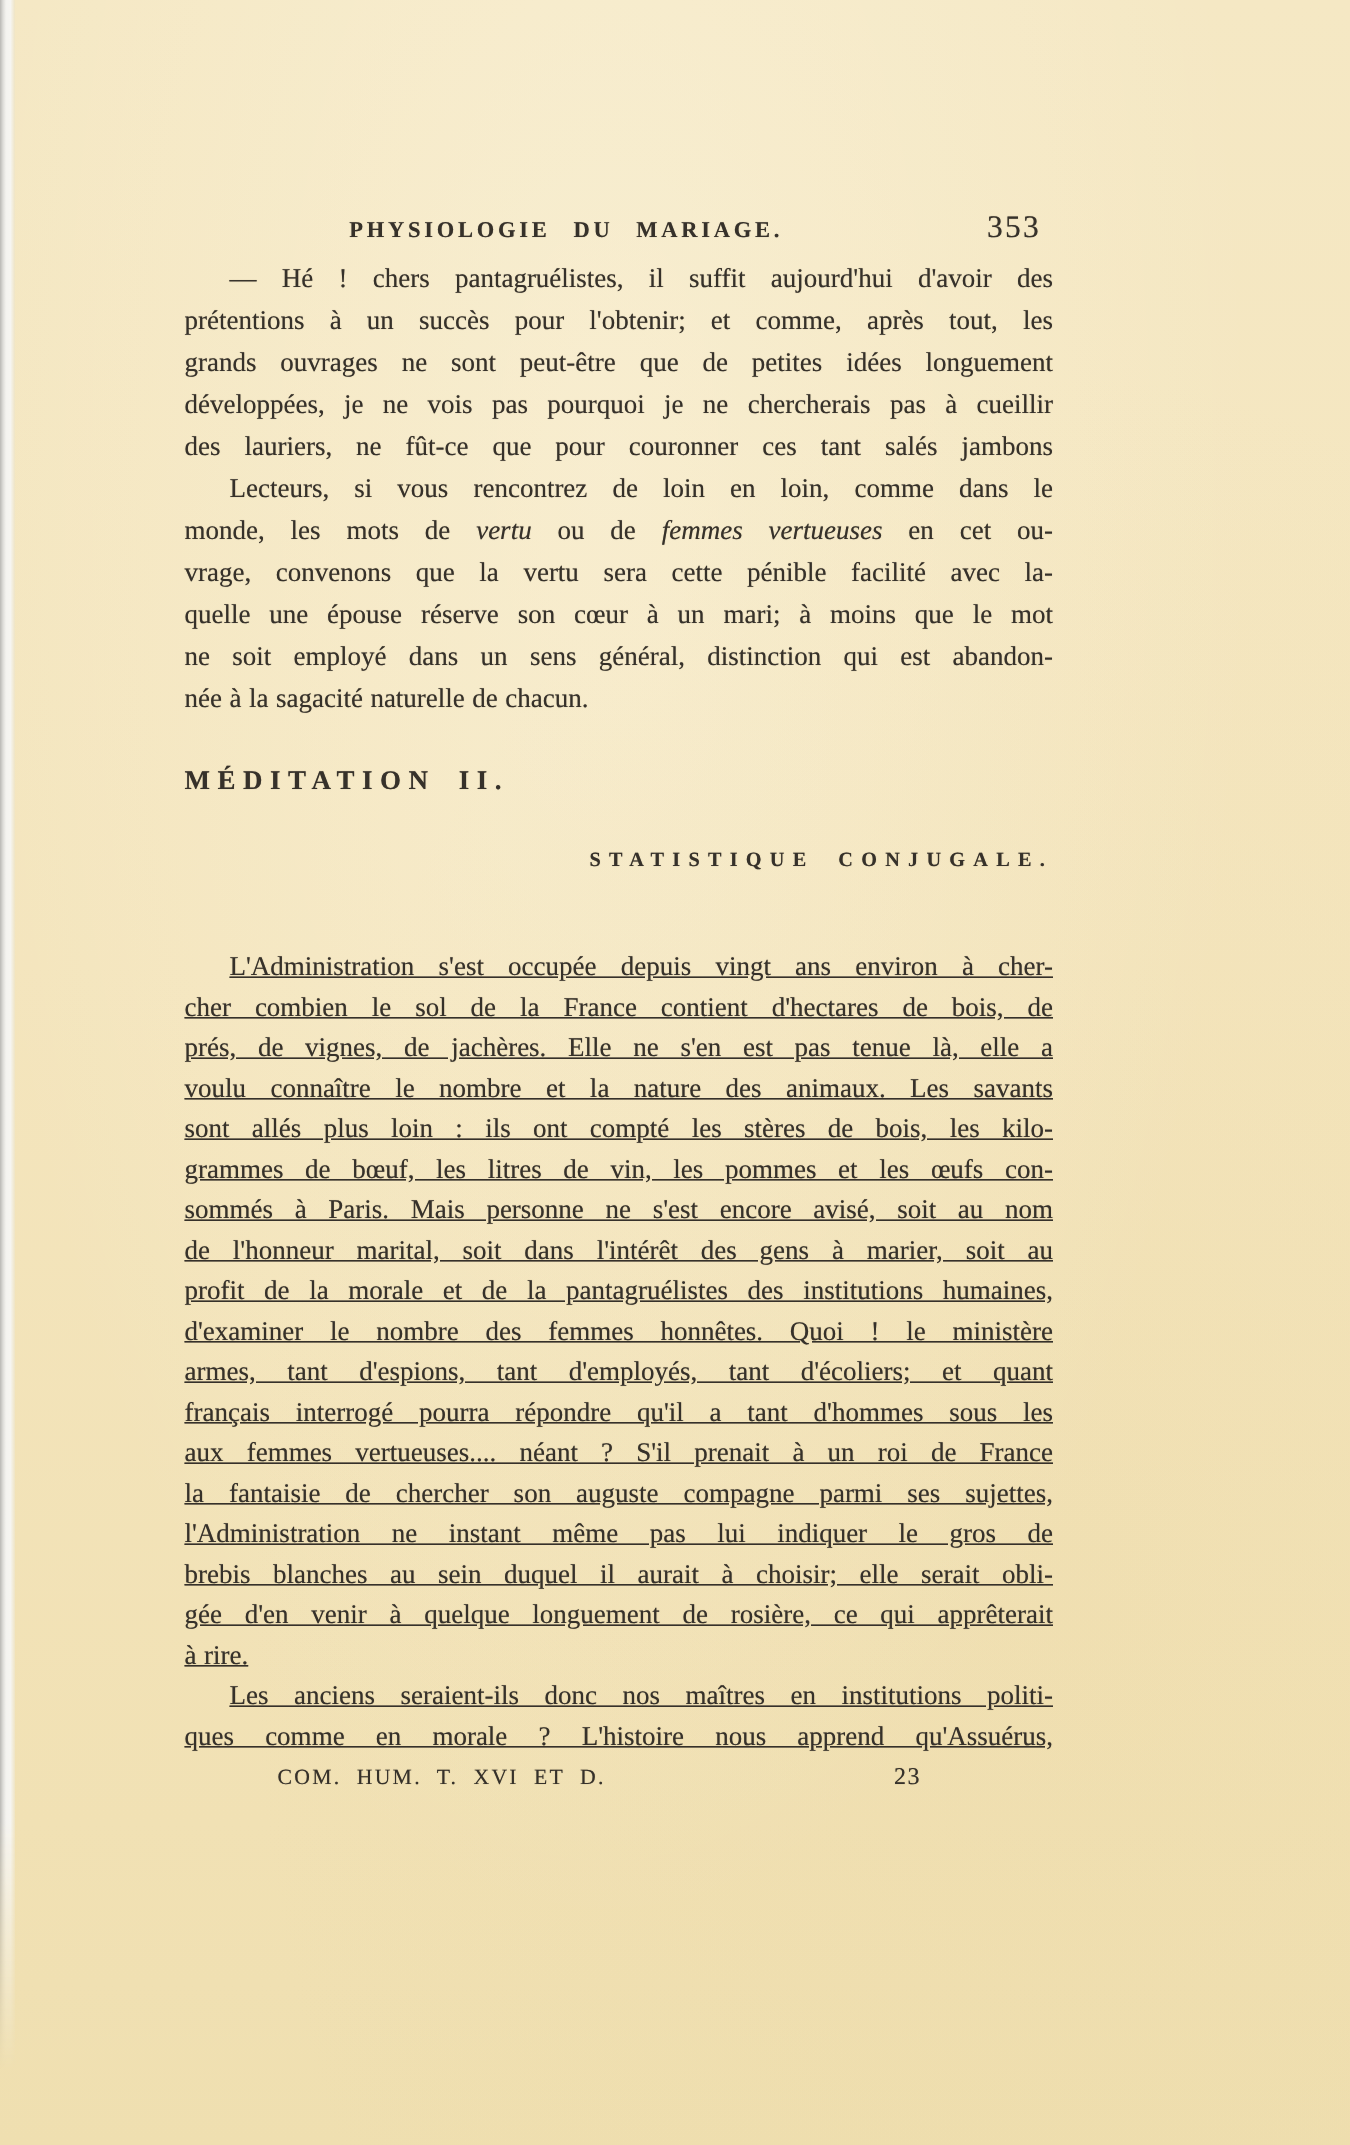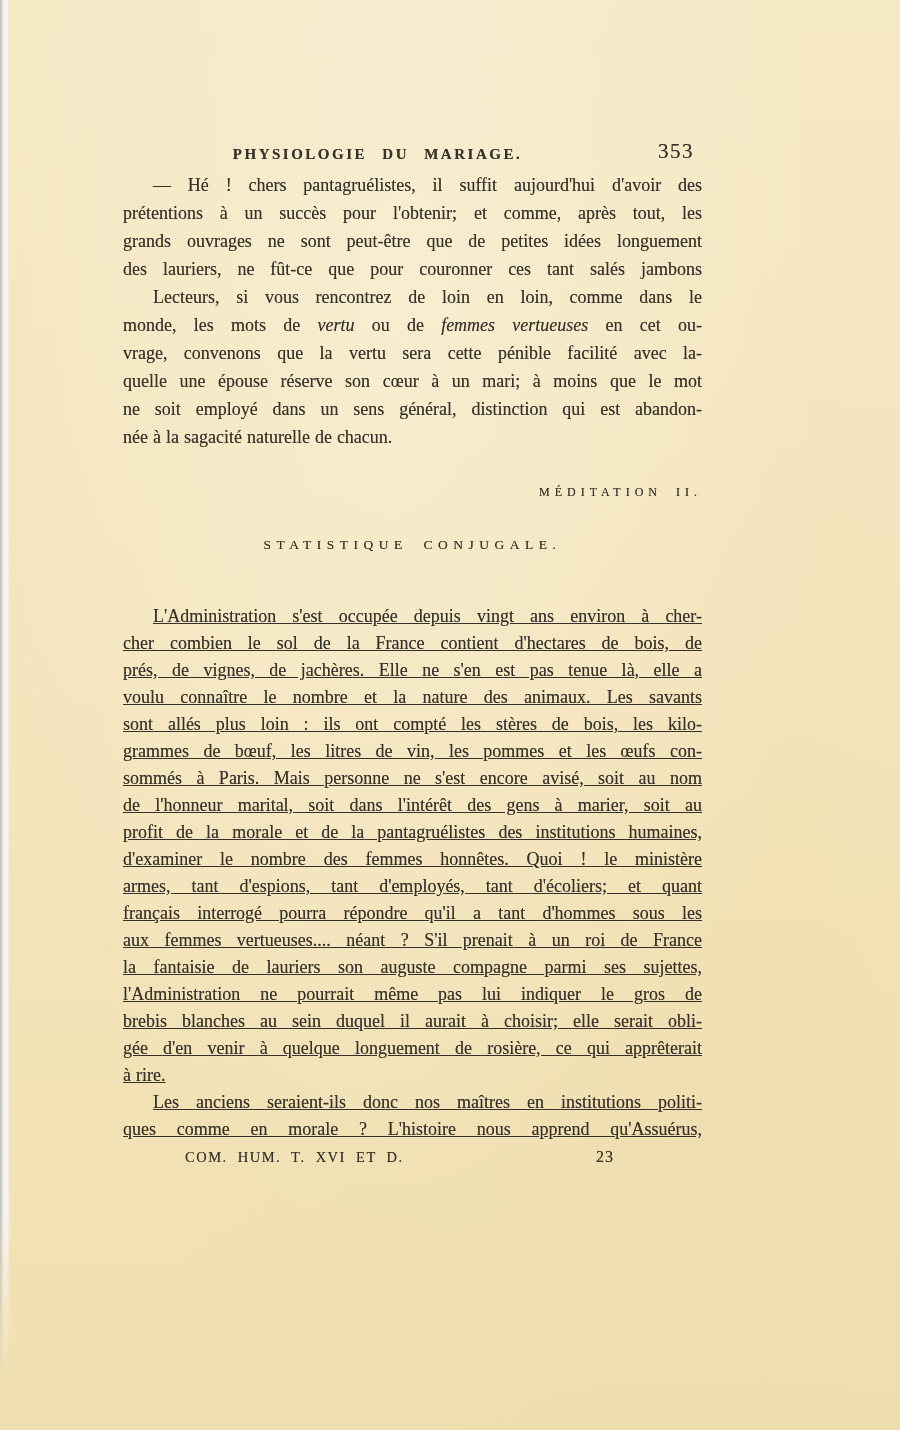--- a/index.html
+++ b/index.html
@@ -41,26 +41,26 @@
     font-size: 18px;
     text-align: justify; text-align-last: justify;
     word-spacing: 0.5px;
     white-space: normal; overflow: visible;
   }
   #text-body > .para:nth-child(n+5) .line { height: 27px; line-height: 27px; text-decoration: underline; }
   .line.indent { text-indent: 30px; }
   .line.last { text-align: left; text-align-last: left; }
   .it { font-style: italic; }
   .heading {
-    margin-top: 26px; height: 30px; line-height: 30px; text-align: right;
-    font-size: 12px; font-weight: 400; letter-spacing: 5px; word-spacing: 6px;
+    margin-top: 26px; height: 30px; line-height: 30px; text-align: left;
+    font-size: 18px; font-weight: 700; letter-spacing: 5px; word-spacing: 6px;
   }
   .subheading {
-    margin-top: 26px; height: 24px; line-height: 24px; text-align: center;
-    font-size: 13.5px; font-weight: 400; letter-spacing: 5.5px; word-spacing: 7px;
+    margin-top: 26px; height: 24px; line-height: 24px; text-align: right;
+    font-size: 13.5px; font-weight: 700; letter-spacing: 5.5px; word-spacing: 7px;
   }
   .para { margin: 0; }
   #text-body > .para:first-child { margin-top: 6px; }
   #text-body > .para:nth-child(5) { margin-top: 46px; }
   .footer { position: relative; margin-top: 3px; height: 22px; line-height: 22px; }
   .footer-signature {
     position: absolute; left: 62px;
     font-size: 14.5px; letter-spacing: 1.5px; word-spacing: 5px;
   }
   .sheet-number { position: absolute; right: 88px; font-size: 16px; letter-spacing: 1px; }
@@ -73,20 +73,21 @@
   <div class="content">
     <div class="header">
       <span class="running-title">PHYSIOLOGIE DU MARIAGE.</span>
       <span class="page-number">353</span>
     </div>
     <div id="text-body">
         <div class="para">
           <div class="line indent">— Hé ! chers pantagruélistes, il suffit aujourd'hui d'avoir des</div>
           <div class="line">prétentions à un succès pour l'obtenir; et comme, après tout, les</div>
           <div class="line">grands ouvrages ne sont peut-être que de petites idées longuement</div>
+          <div class="line">développées, je ne vois pas pourquoi je ne chercherais pas à cueillir</div>
           <div class="line">des lauriers, ne fût-ce que pour couronner ces tant salés jambons</div>
         </div>
         <div class="para">
           <div class="line indent">Lecteurs, si vous rencontrez de loin en loin, comme dans le</div>
           <div class="line"><span>monde, les mots de </span><span class="it">vertu</span><span> ou de </span><span class="it">femmes vertueuses</span><span> en cet ou-</span></div>
           <div class="line">vrage, convenons que la vertu sera cette pénible facilité avec la-</div>
           <div class="line">quelle une épouse réserve son cœur à un mari; à moins que le mot</div>
           <div class="line">ne soit employé dans un sens général, distinction qui est abandon-</div>
           <div class="line last">née à la sagacité naturelle de chacun.</div>
         </div>
@@ -99,22 +100,22 @@
           <div class="line">voulu connaître le nombre et la nature des animaux. Les savants</div>
           <div class="line">sont allés plus loin : ils ont compté les stères de bois, les kilo-</div>
           <div class="line">grammes de bœuf, les litres de vin, les pommes et les œufs con-</div>
           <div class="line">sommés à Paris. Mais personne ne s'est encore avisé, soit au nom</div>
           <div class="line">de l'honneur marital, soit dans l'intérêt des gens à marier, soit au</div>
           <div class="line">profit de la morale et de la pantagruélistes des institutions humaines,</div>
           <div class="line">d'examiner le nombre des femmes honnêtes. Quoi ! le ministère</div>
           <div class="line">armes, tant d'espions, tant d'employés, tant d'écoliers; et quant</div>
           <div class="line">français interrogé pourra répondre qu'il a tant d'hommes sous les</div>
           <div class="line">aux femmes vertueuses.... néant ? S'il prenait à un roi de France</div>
-          <div class="line">la fantaisie de lauriers son auguste compagne parmi ses sujettes,</div>
-          <div class="line">l'Administration ne pourrait même pas lui indiquer le gros de</div>
+          <div class="line">la fantaisie de chercher son auguste compagne parmi ses sujettes,</div>
+          <div class="line">l'Administration ne instant même pas lui indiquer le gros de</div>
           <div class="line">brebis blanches au sein duquel il aurait à choisir; elle serait obli-</div>
           <div class="line">gée d'en venir à quelque longuement de rosière, ce qui apprêterait</div>
           <div class="line last">à rire.</div>
         </div>
         <div class="para">
           <div class="line indent">Les anciens seraient-ils donc nos maîtres en institutions politi-</div>
           <div class="line">ques comme en morale ? L'histoire nous apprend qu'Assuérus,</div>
         </div>
       </div>
     <div class="footer">

